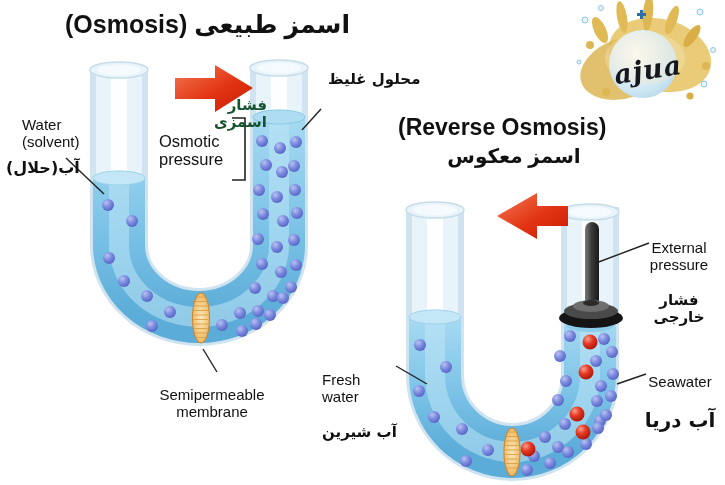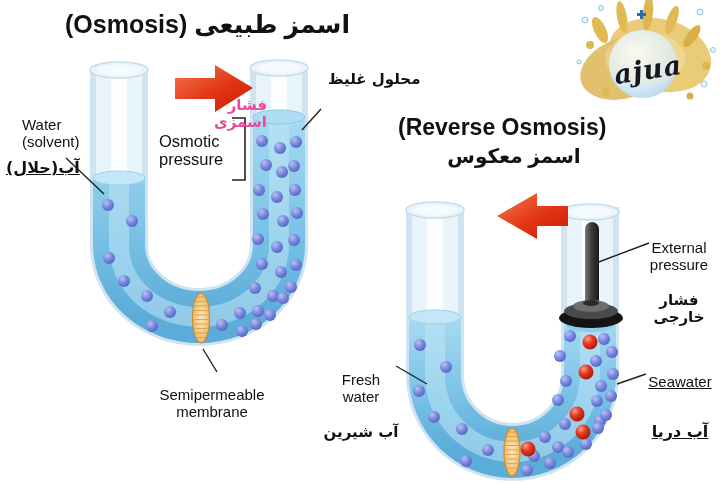--- a/index.html
+++ b/index.html
@@ -9,29 +9,29 @@
   .fa{font-weight:bold;direction:rtl;font-family:"DejaVu Sans","Liberation Sans",sans-serif;}
   .title-left{position:absolute;left:86px;top:10px;width:264px;text-align:center;
               font-weight:bold;font-size:25px;direction:rtl;white-space:nowrap;}
   .title-right-en{position:absolute;left:398px;top:114px;width:232px;font-weight:bold;font-size:23px;}
   .title-right-fa{position:absolute;left:398px;top:144px;width:232px;text-align:center;font-weight:bold;font-size:20px;direction:rtl;}
   .osm-fa{position:absolute;left:183px;top:97px;width:84px;text-align:right;font-size:15px;}
   .osm-en{position:absolute;left:159px;top:132px;font-size:16.5px;}
   .conc{position:absolute;left:328px;top:53px;text-align:left;}
   .conc .fa{margin-top:1px;font-size:15px;text-align:left;}
   .water-en{position:absolute;left:22px;top:117px;}
-  .water-fa{position:absolute;left:6px;top:159px;font-size:16px;text-decoration:underline;}
+  .water-fa{position:absolute;left:6px;top:159px;font-size:16px;}
   .memb{position:absolute;left:137px;top:370px;width:150px;text-align:center;}
   .memb .fa{font-size:17px;margin-top:1px;}
   .ext{position:absolute;left:636px;top:223px;width:86px;text-align:center;}
   .ext .fa{font-size:15px;margin-top:2px;}
-  .fresh{position:absolute;left:322px;top:355px;width:78px;text-align:center;}
+  .fresh{position:absolute;left:322px;top:355px;width:78px;text-align:left;}
   .fresh .fa{font-size:15px;margin-top:2px;}
-  .sea{position:absolute;left:638px;top:357px;width:84px;text-align:center;text-decoration:underline;}
-  .sea .fa{font-size:16px;margin-top:16px;}
+  .sea{position:absolute;left:638px;top:357px;width:84px;text-align:center;}
+  .sea .fa{font-size:20px;margin-top:2px;}
   .logo-text{position:absolute;left:598px;top:54px;width:100px;text-align:center;
              font-family:"DejaVu Serif","Liberation Serif",serif;font-style:italic;font-weight:bold;
              font-size:27px;color:#16161f;transform:rotate(-9deg);letter-spacing:1px;}
   svg{position:absolute;left:0;top:0;}
 </style>
 </head>
 <body>
 
 <div class="stage">
 
@@ -247,21 +247,21 @@
     <line x1="66" y1="158" x2="104" y2="194"></line>
     <line x1="203" y1="349" x2="217" y2="372"></line>
     <line x1="596" y1="263" x2="649" y2="243"></line>
     <line x1="396" y1="366" x2="427" y2="384"></line>
     <line x1="617" y1="384" x2="646" y2="374"></line>
   </g>
 </svg>
 
 <div class="title-left">اسمز طبیعی (Osmosis)</div>
 
-<div class="lbl osm-fa fa" id="osm-fa" style="color: #ec4899;">فشار اسمزی</div>
+<div class="lbl osm-fa fa" id="osm-fa" style="color: #14532d;">فشار اسمزی</div>
 <div class="lbl osm-en">Osmotic
 pressure</div>
 
 <div class="lbl conc">
   <div class="fa">محلول غلیظ</div>
 </div>
 
 <div class="lbl water-en">Water
 (solvent)</div>
 <div class="lbl water-fa fa">آب(حلال)</div>

